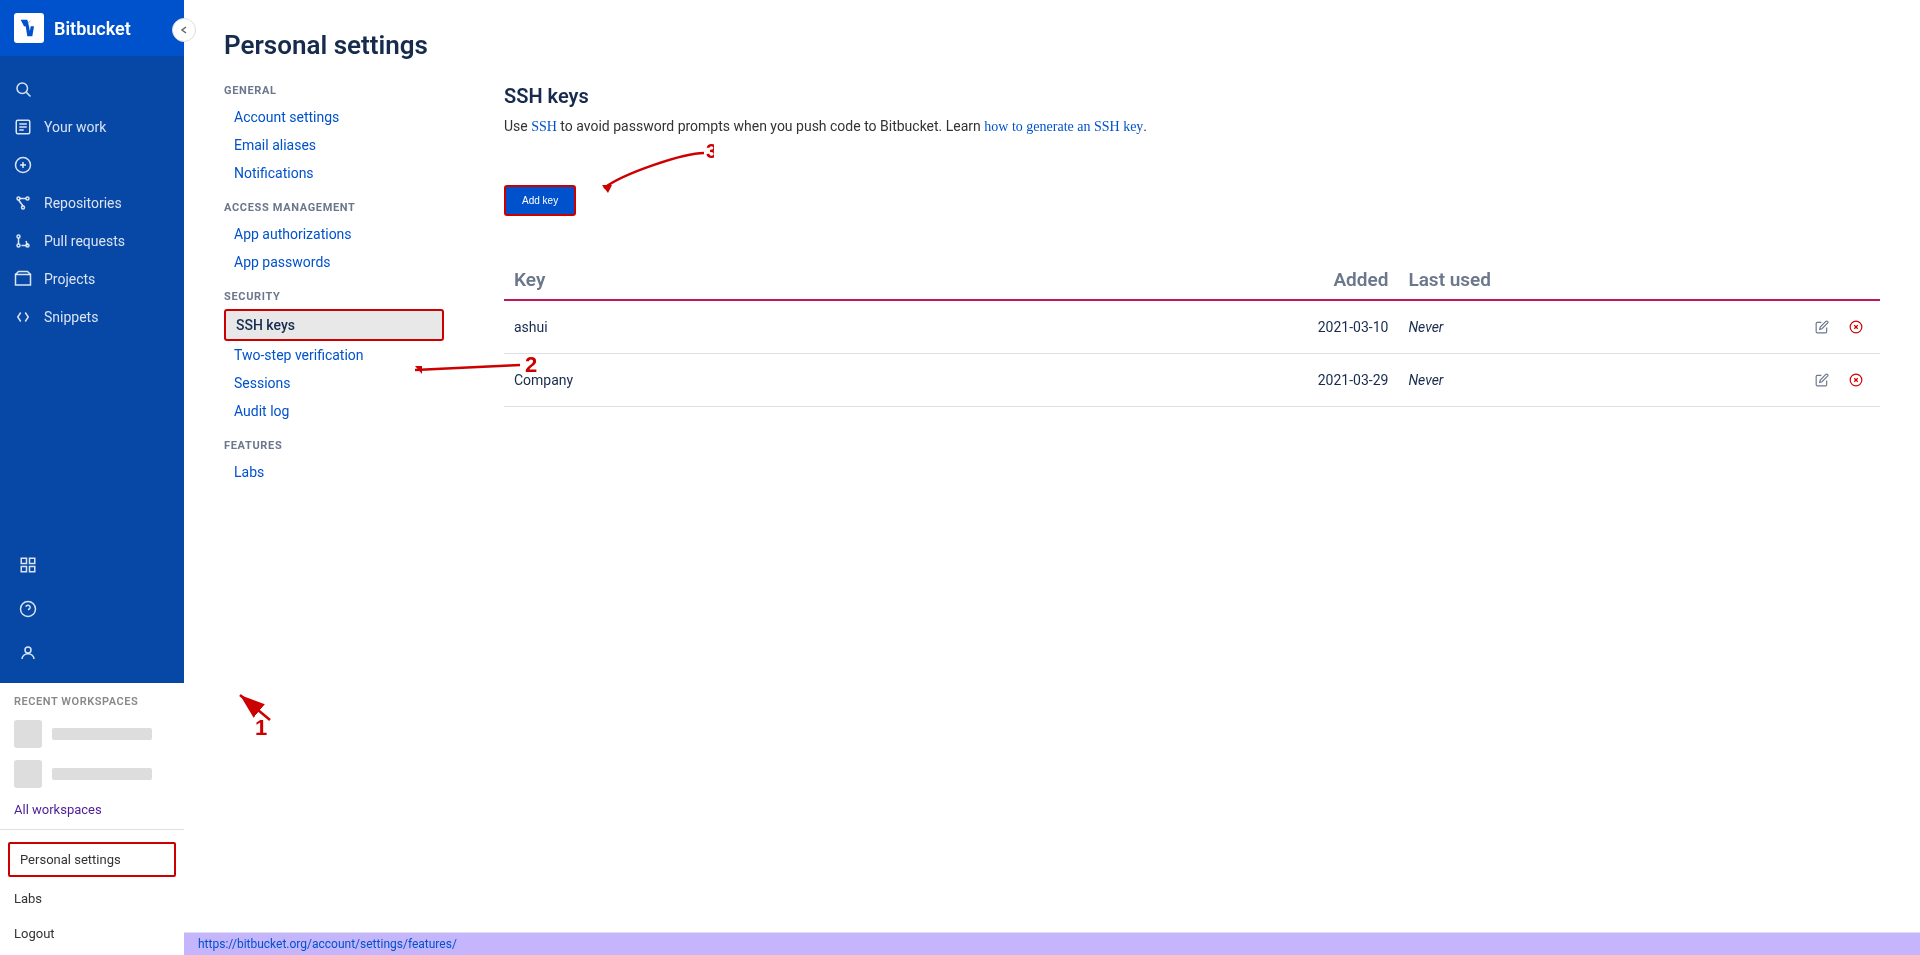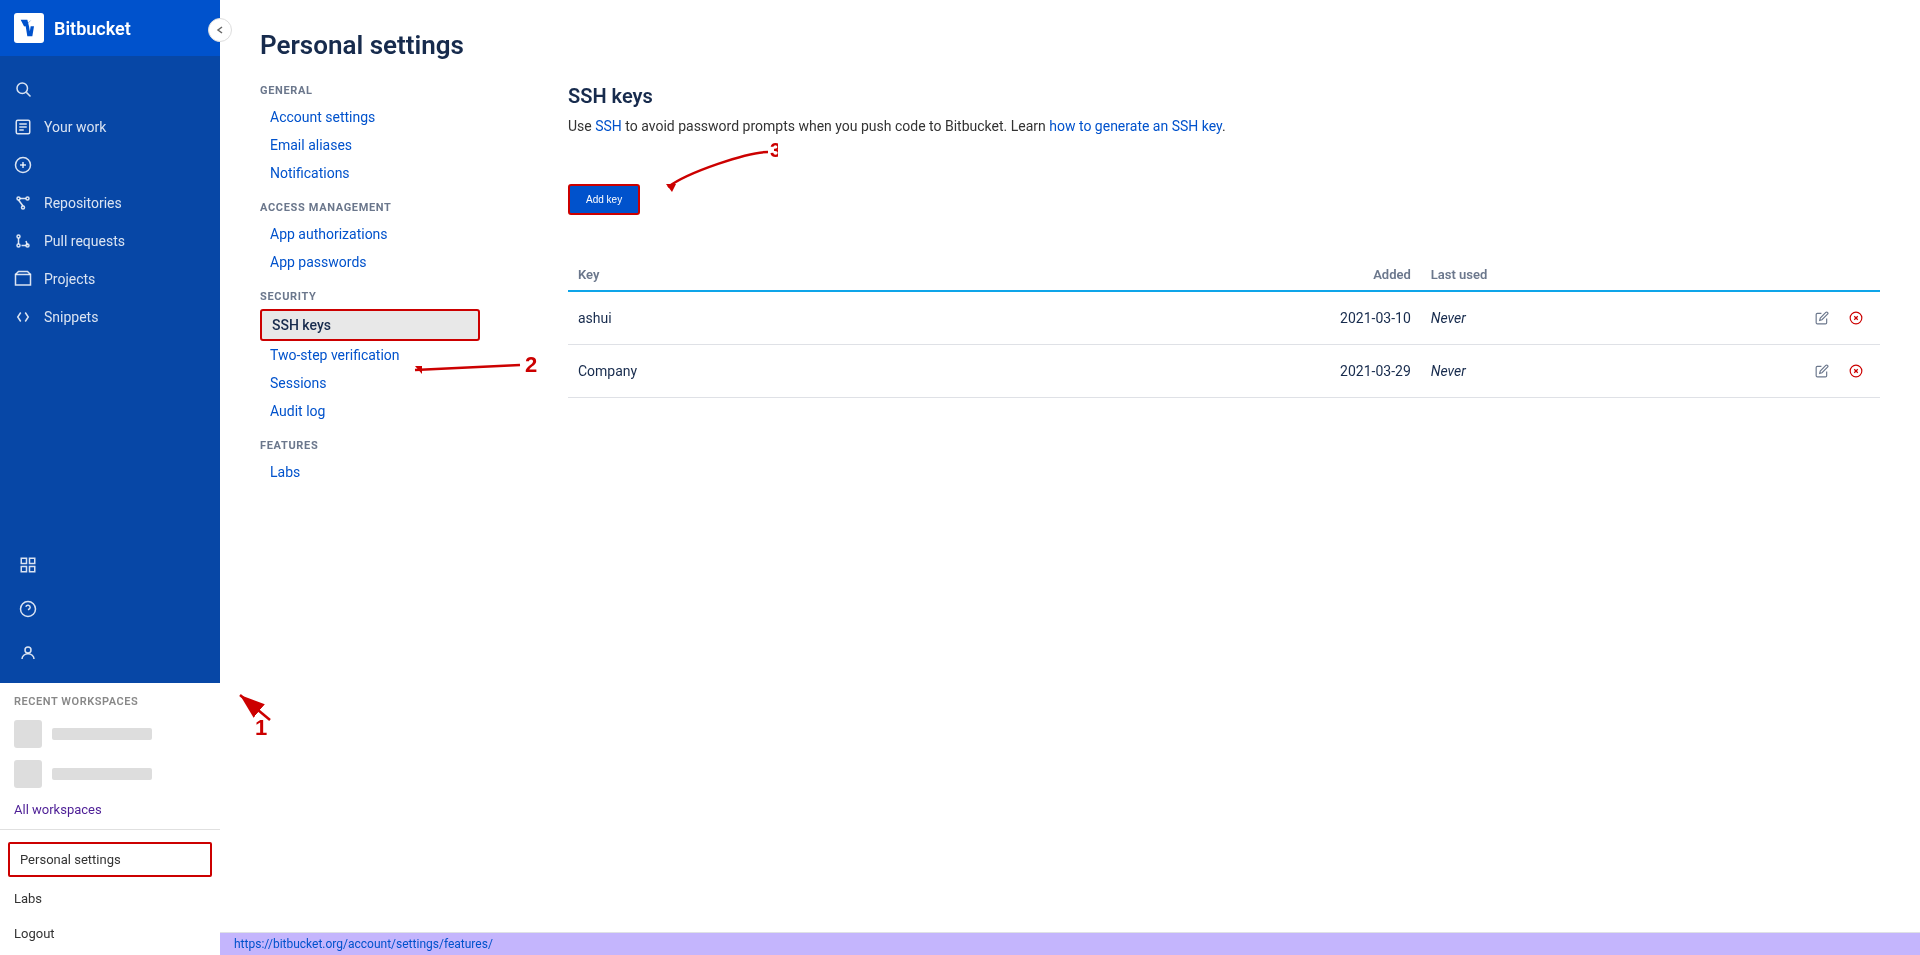--- a/index.html
+++ b/index.html
@@ -1,20 +1,20 @@
 <!DOCTYPE html>
 <html><head>
   <meta charset="utf-8">
   <style>
     * { box-sizing: border-box; margin: 0; padding: 0; }
     body { font-family: -apple-system, BlinkMacSystemFont, 'Segoe UI', Roboto, sans-serif; display: flex; height: 955px; overflow: hidden; background: #fff; }
 
     
     .sidebar {
-      width: 220px;
+      width: 184px;
       background: #0747a6;
       color: #fff;
       display: flex;
       flex-direction: column;
       flex-shrink: 0;
       position: relative;
     }
     .sidebar-header {
       display: flex;
       align-items: center;
@@ -187,21 +187,21 @@
       font-size: 20px;
       font-weight: 600;
       color: #172b4d;
       margin-bottom: 10px;
     }
     .ssh-description {
       font-size: 14px;
       color: #333;
       margin-bottom: 18px;
     }
-    .ssh-description a { color: #0052cc; text-decoration: none; }
+    .ssh-description a { color: #0052cc; text-decoration: none; font-family: Liberation Serif, serif; }
 
     .add-key-btn {
       background: #0052cc;
       color: #fff;
       border: 2px solid #c00;
       border-radius: 3px;
       padding: 8px 16px;
       font-size: 10px;
       cursor: pointer;
       font-weight: 500;
@@ -209,25 +209,25 @@
       display: inline-block;
       margin-top: 32px;
     }
 
     .ssh-table {
       width: 100%;
       border-collapse: collapse;
     }
     .ssh-table th {
       text-align: left;
-      font-size: 13px;
+      font-size: 19px;
       color: #6b778c;
       font-weight: 600;
       padding: 8px 10px;
-      border-bottom: 2px solid #0ea5e9;
+      border-bottom: 2px solid #be185d;
     }
     .ssh-table td {
       padding: 12px 10px;
       font-size: 14px;
       color: #172b4d;
       border-bottom: 1px solid #dfe1e6;
     }
     .ssh-table .col-key { width: 45%; }
     .ssh-table .col-added { width: 20%; text-align: right; }
     .ssh-table .col-lastused { width: 20%; }
@@ -406,21 +406,21 @@
       </div>
     </div>
   </div>
 </div>
 
 <div class="page-wrapper">
   <div class="page-content">
     <div style="flex:1; display:flex; flex-direction:column;">
       <h1 class="page-title">Personal settings</h1>
 
-      <div style="display:flex; gap:48px;">
+      <div style="display:flex; gap:20px;">
 
         <div class="settings-nav">
 
           <div class="nav-section-label">GENERAL</div>
           <a class="nav-link">Account settings</a>
           <a class="nav-link">Email aliases</a>
           <a class="nav-link">Notifications</a>
 
           <div class="nav-section-label">ACCESS MANAGEMENT</div>
           <a class="nav-link">App authorizations</a>

